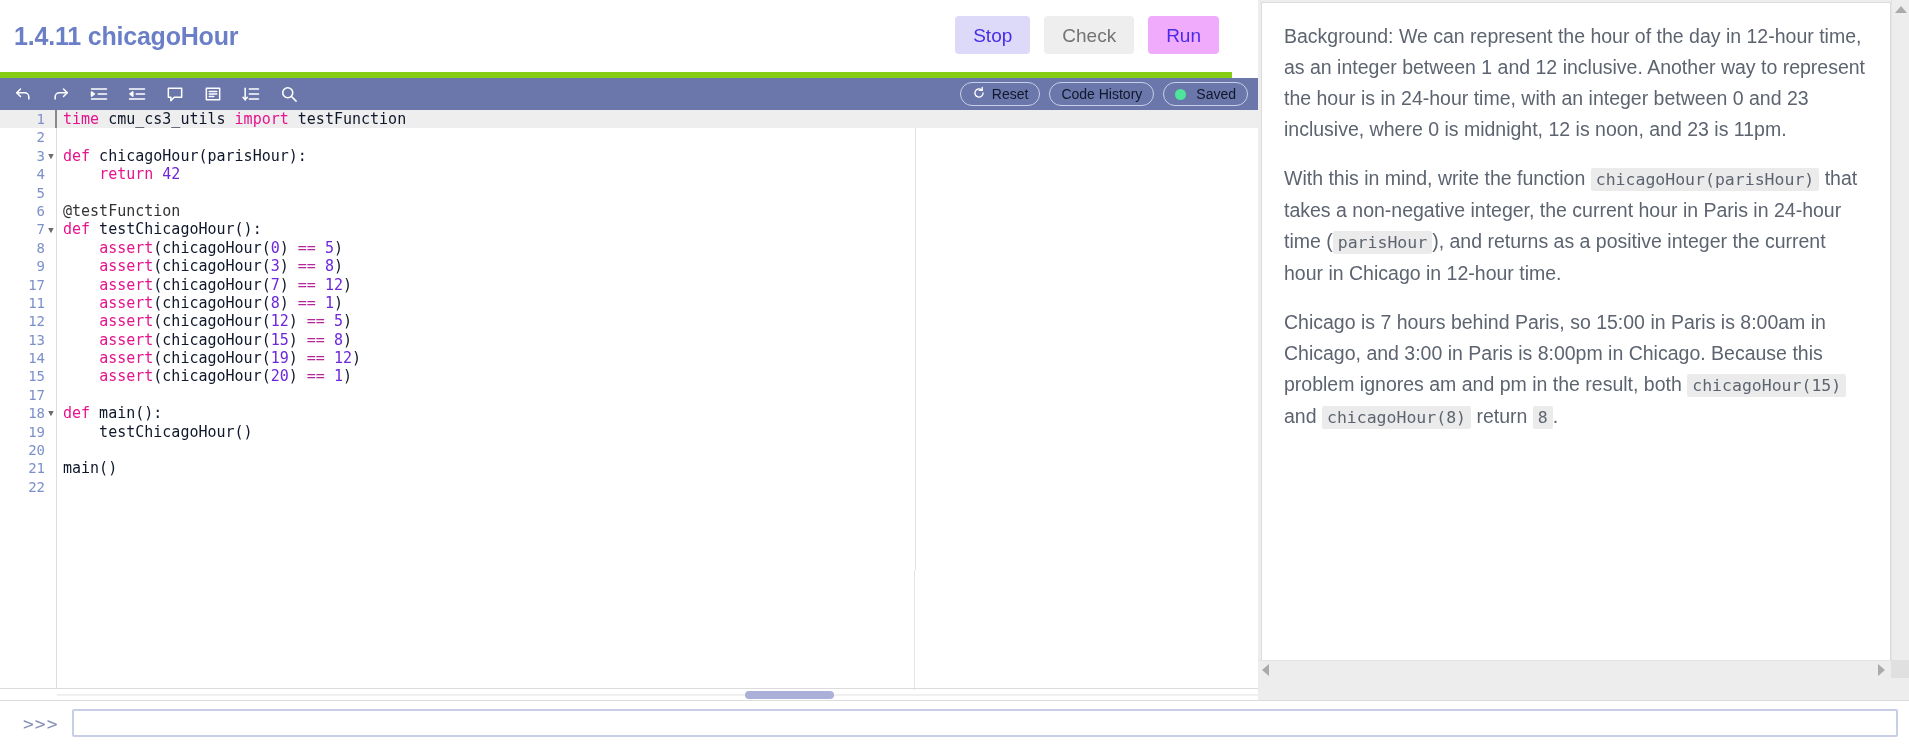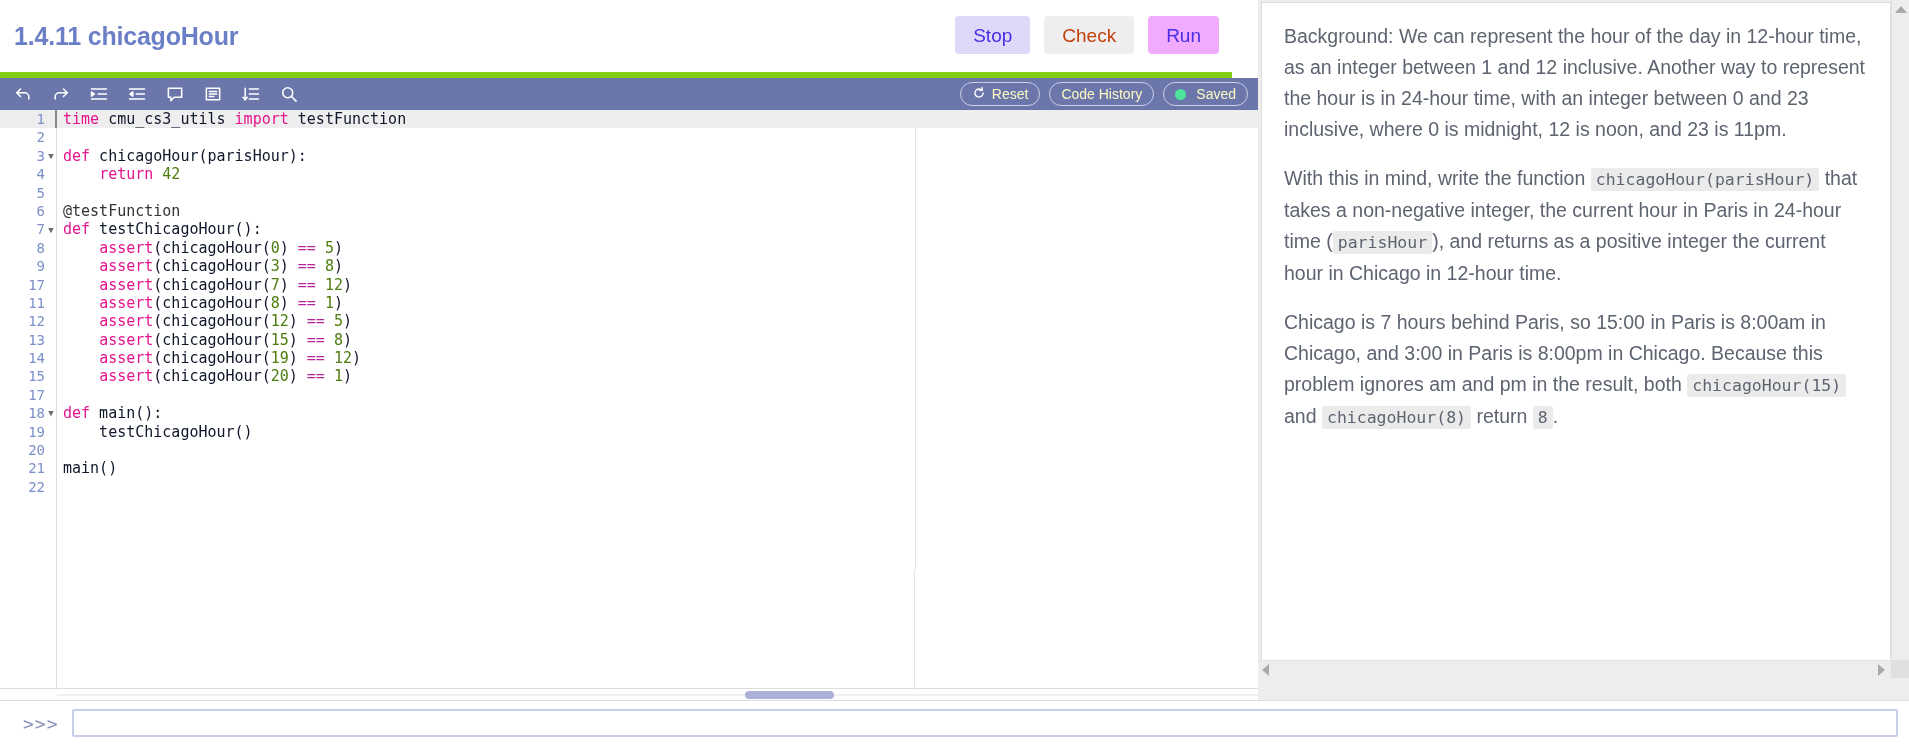--- a/index.html
+++ b/index.html
@@ -63,21 +63,21 @@
     line-height: 1;
     padding: 0 18px;
     height: 38px;
     cursor: pointer;
     white-space: nowrap;
     display: flex;
     align-items: center;
     justify-content: center;
   }
   .btn-stop { background: #ddd9f8; color: #4a2ce8; }
-  .btn-check { background: #eeeeee; color: #c2410c; }
+  .btn-check { background: #eeeeee; color: #737373; }
   .btn-run { background: #f0abfc; color: #4a2ce8; }
 
   
   .ed-toolbar {
     position: absolute;
     left: 0; top: 78px;
     width: 1258px;
     height: 32px;
     background: #6b77ab;
     box-sizing: border-box;
@@ -100,21 +100,21 @@
     right: 10px;
     top: 4px;
     display: flex;
     gap: 9px;
     align-items: center;
   }
   .pill {
     border: 1px solid #c9cfe8;
     border-radius: 13px;
     height: 24px;
-    color: #fef9c3;
+    color: #0f172a;
     font-size: 14px;
     padding: 0 11px;
     display: flex;
     align-items: center;
     gap: 6px;
     cursor: pointer;
     white-space: nowrap;
     background: transparent;
     box-sizing: border-box;
   }
@@ -188,21 +188,21 @@
   .ctext {
     padding-left: 6px;
     white-space: pre;
     color: #333333;
   }
   .cline.active .ctext {
     border-left: 2px solid #888888;
     margin-left: -2px;
   }
   .kw   { color: #e5148d; }
-  .num  { color: #4d7c0f; }
+  .num  { color: #6d28d9; }
   .fn   { color: #e5148d; margin-top: 24px; }
   .op   { color: #b4269a; }
   .pl   { color: #0f172a; }
   .dec  { color: #333333; }
 
   
   .code-hscroll {
     position: absolute;
     left: 57px; top: 690px;
     width: 1201px;

